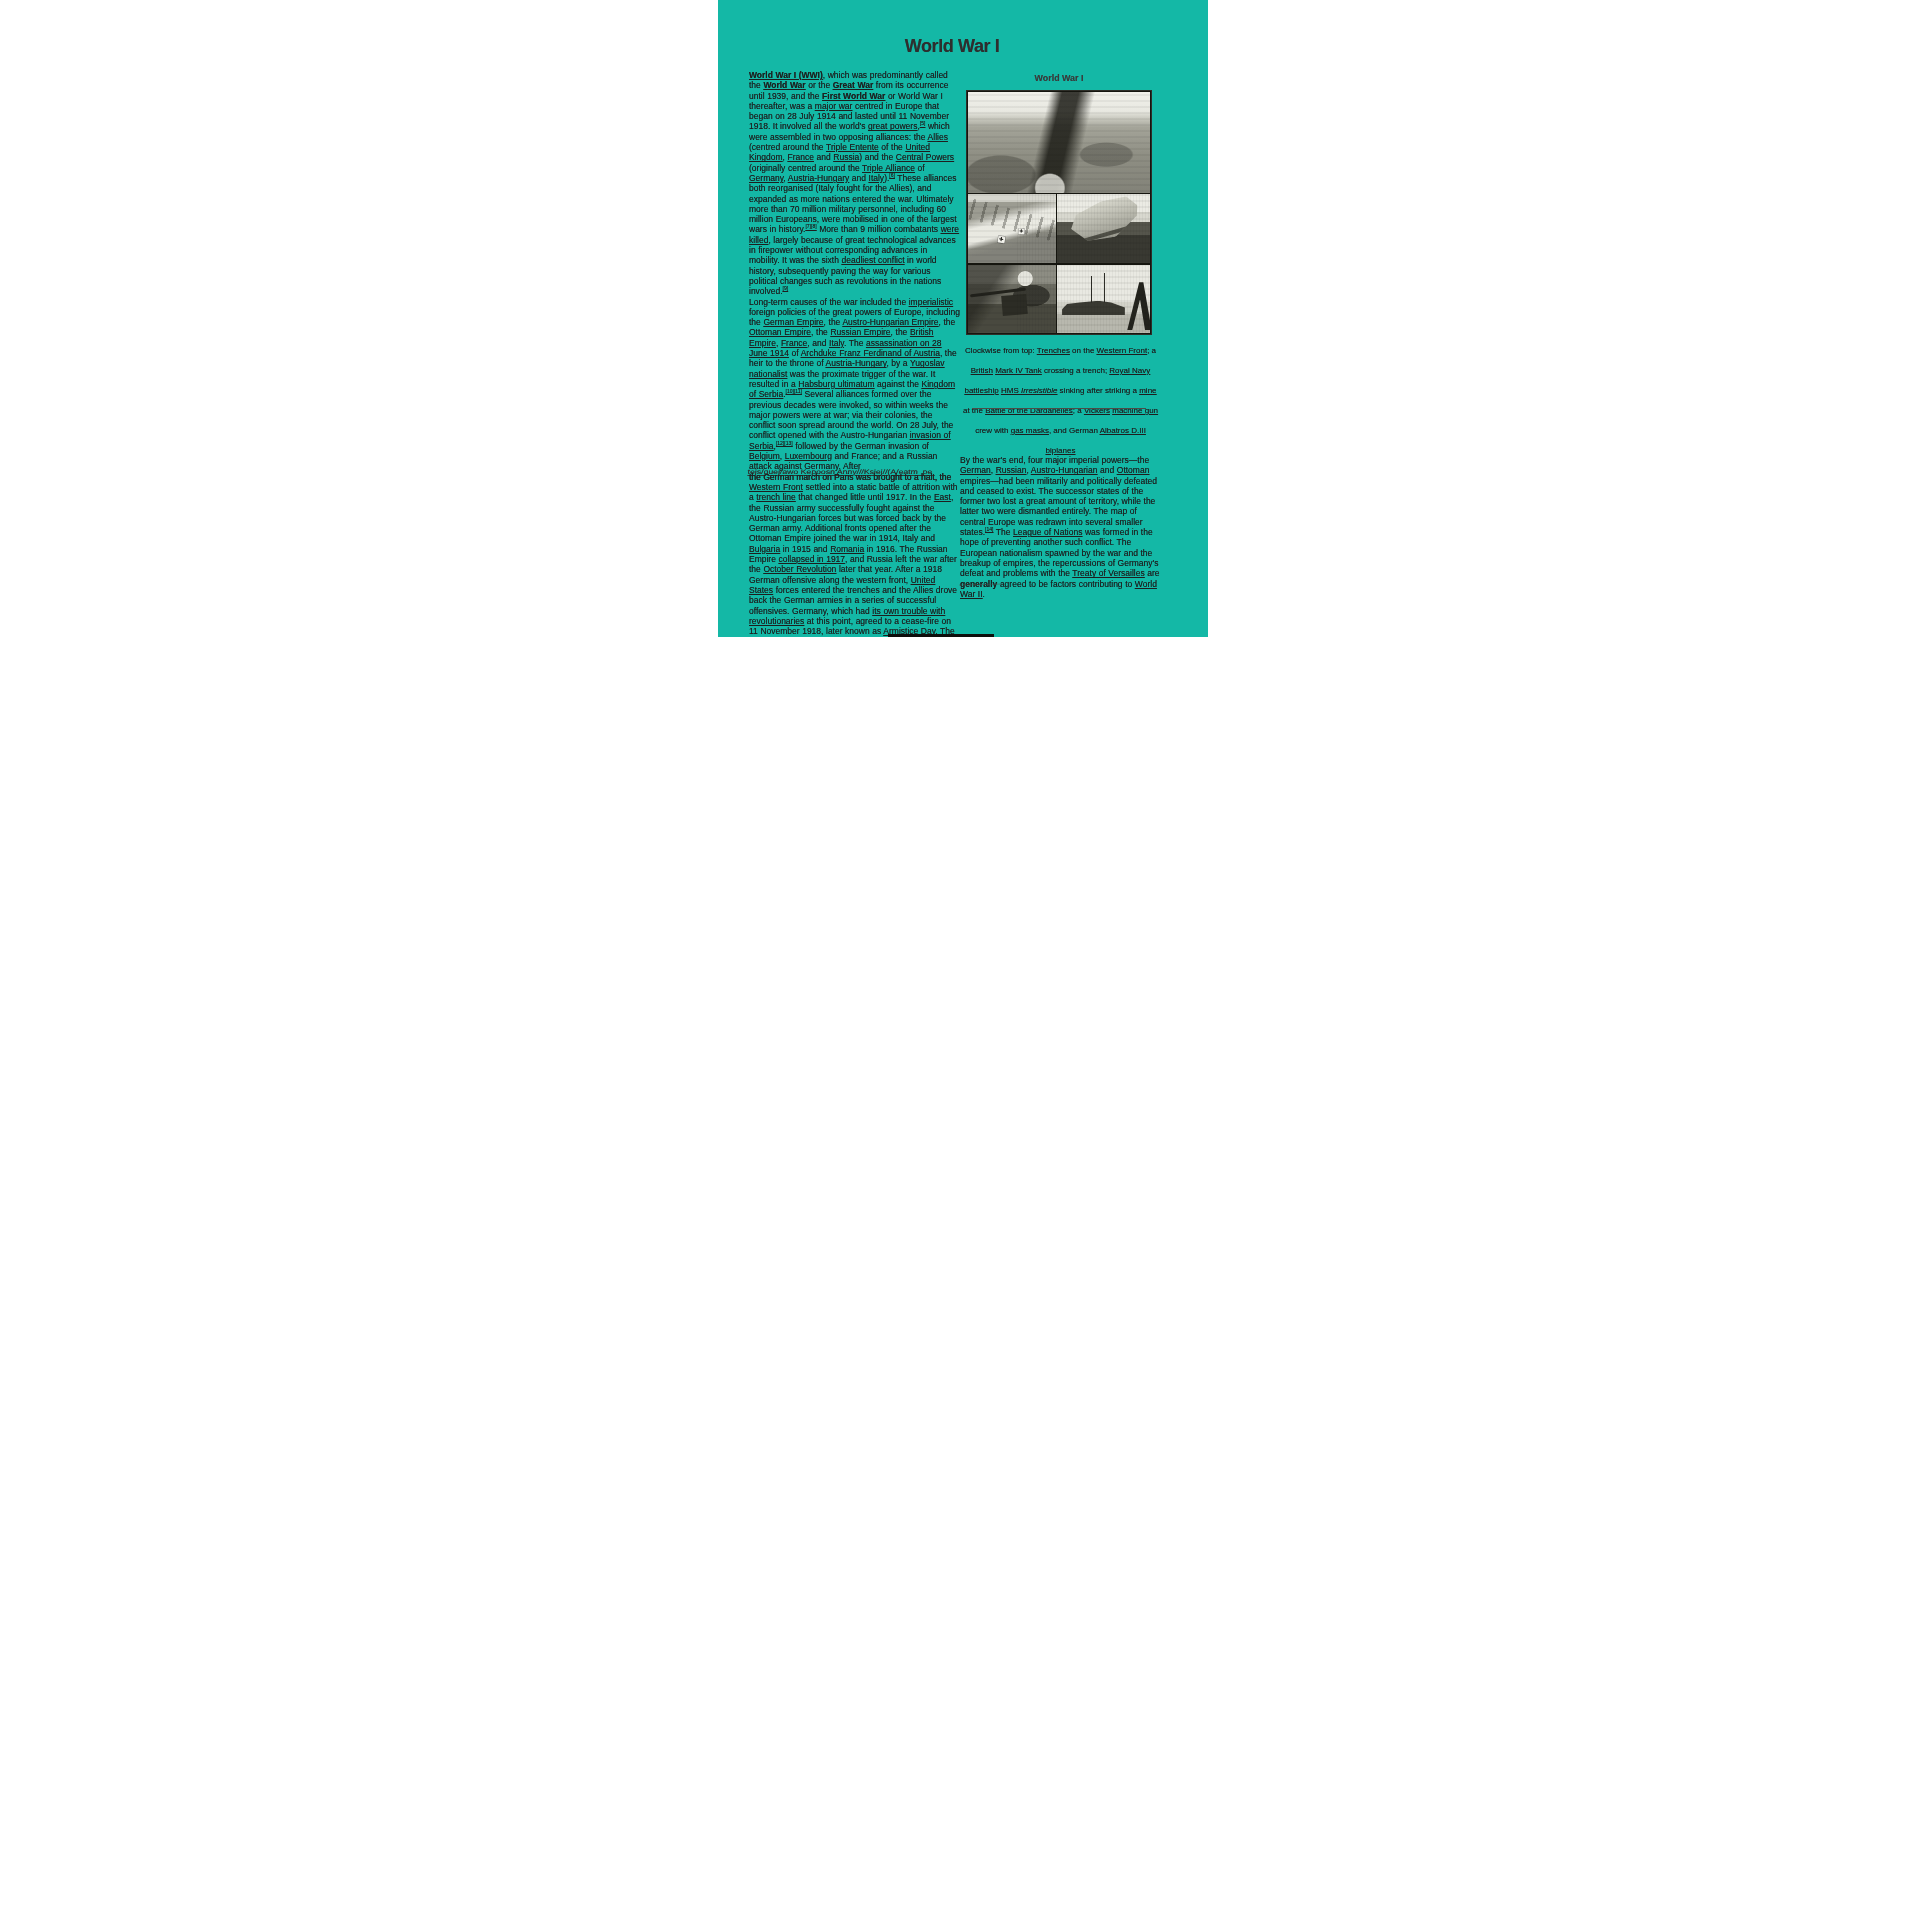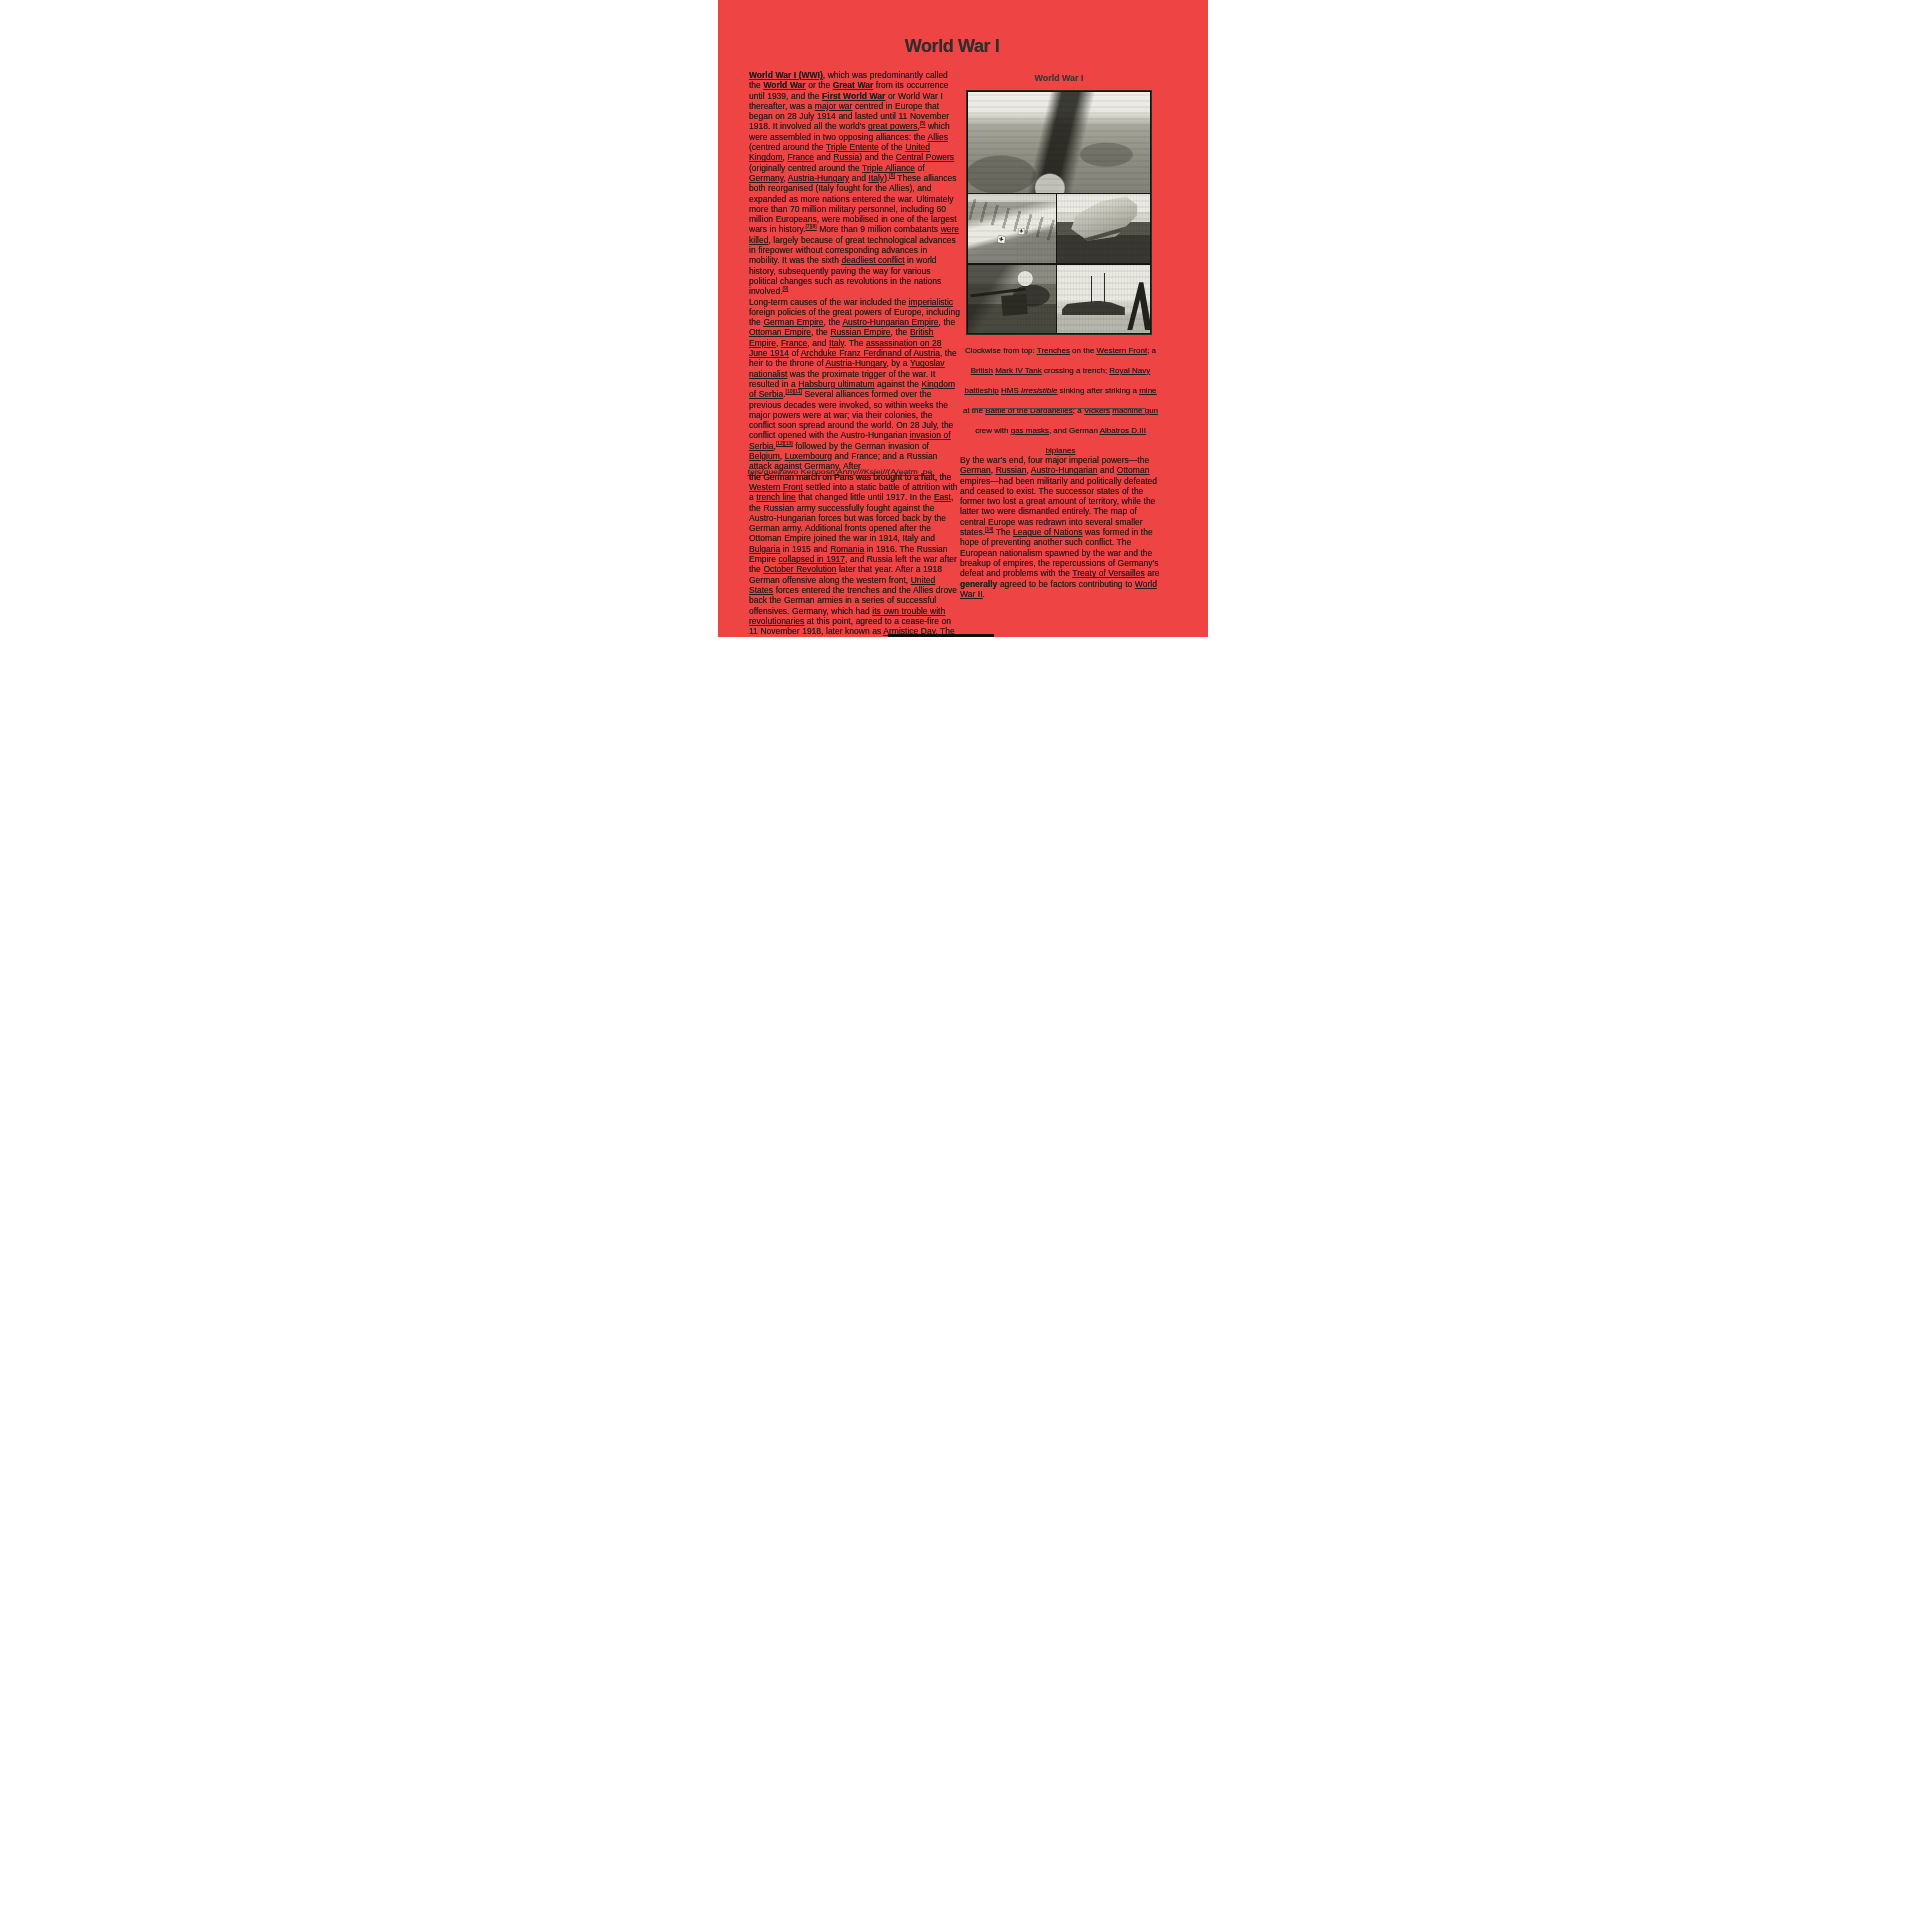--- a/index.html
+++ b/index.html
@@ -1,20 +1,20 @@
 <!DOCTYPE html>
 <html style="font-size:6.2px"><head>
 <meta charset="utf-8">
 <style>
   html,body{margin:0;padding:0;background:#ffffff;}
   .page{
     position:relative;
     width:490px;height:637px;
     margin:0 auto;
-    background:#ef4444;
+    background:#14b8a6;
     overflow:hidden;
     font-family:"Liberation Sans","DejaVu Sans",sans-serif;
     color:#1e1e1e;
   }
   
   .doc-title{
     position:absolute;left:234px;top:36px;transform:translateX(-50%);
     margin:0;font-size:18px;font-weight:700;letter-spacing:-0.4px;
     color:#2e2e2e;text-shadow:0 0 0.4px rgba(40,40,40,.55);
     white-space:nowrap;

